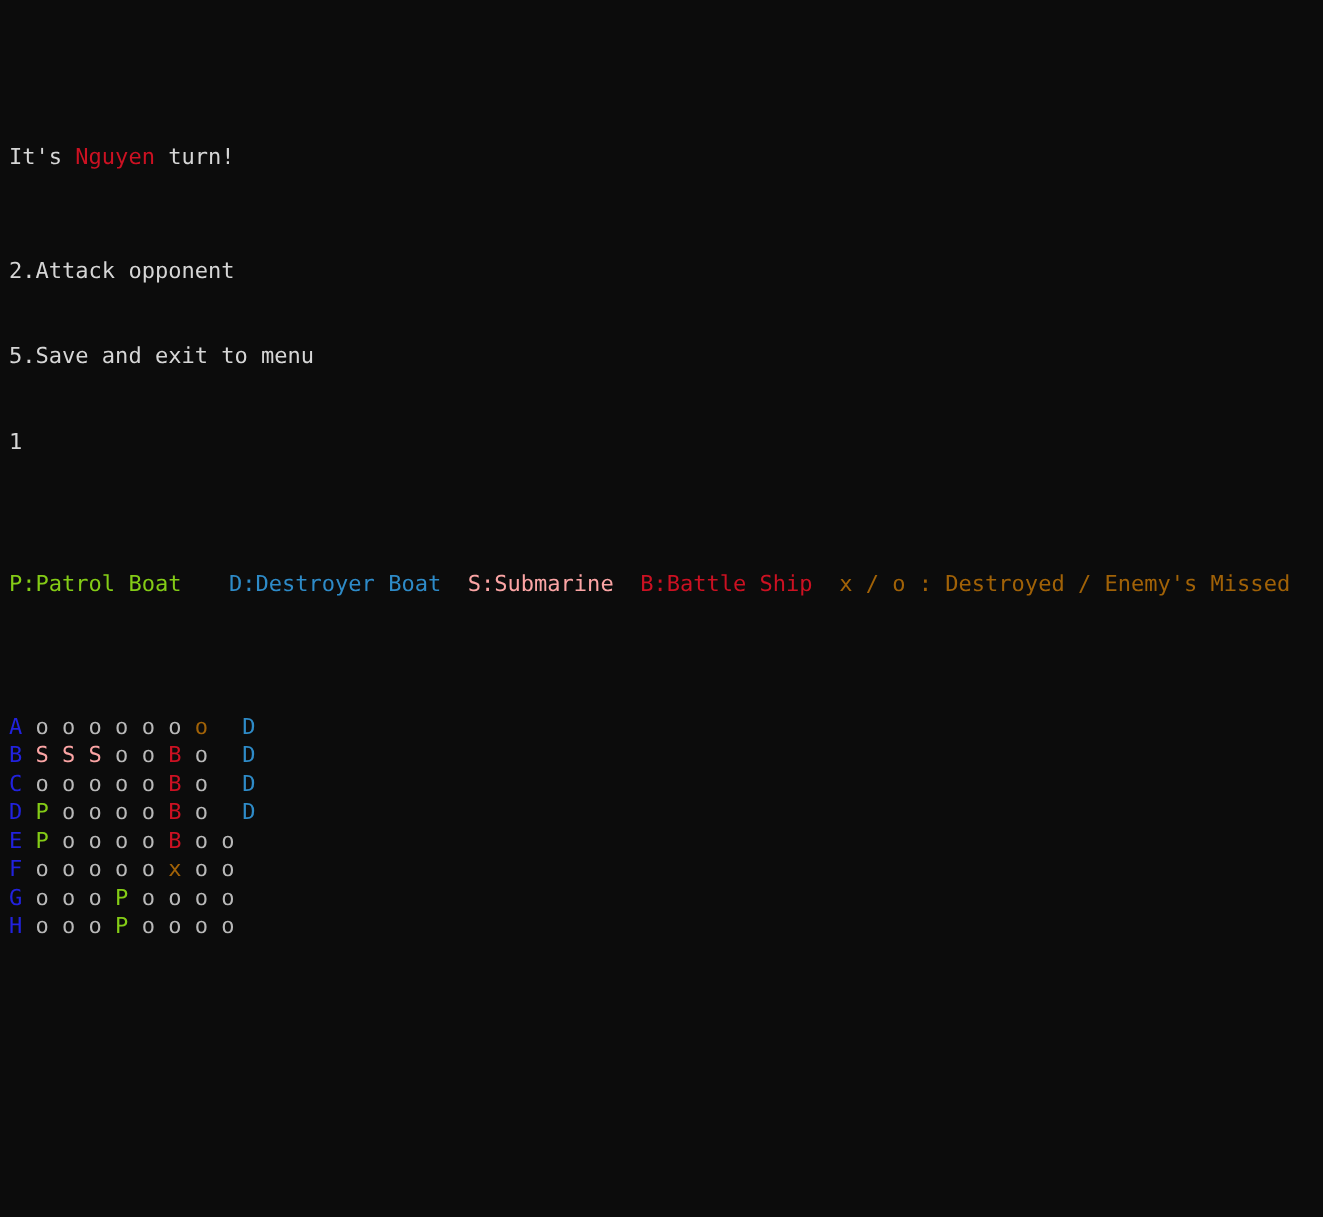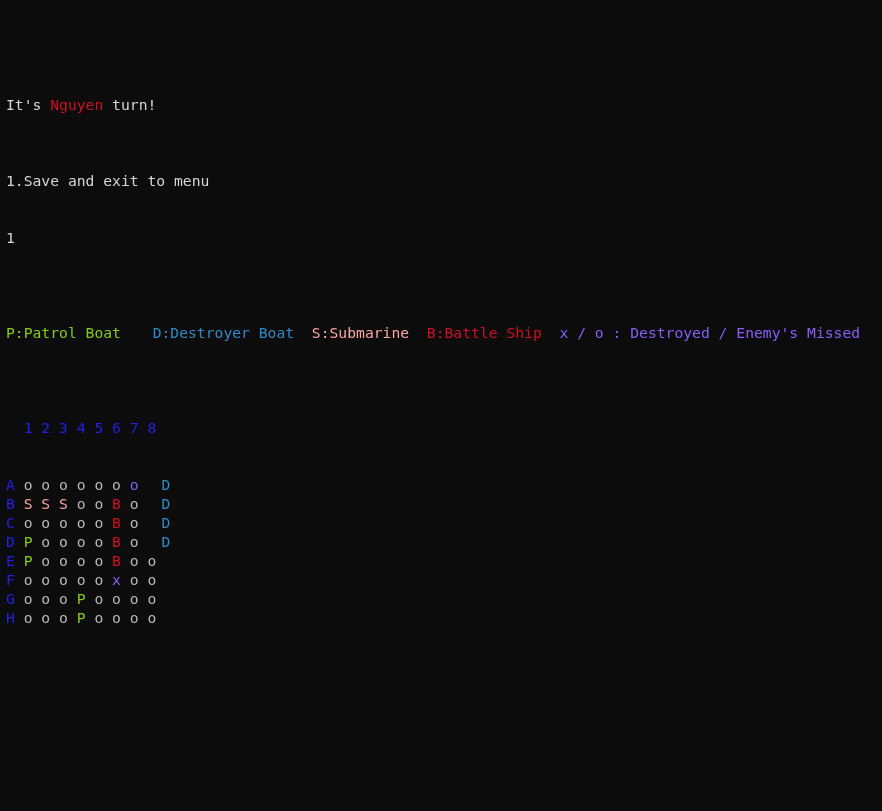--- a/index.html
+++ b/index.html
@@ -27,41 +27,41 @@
   }
   .blank { height: 19px; }
 
   
   .c-white  { color: #d6d6d6; }
   .c-red    { color: #cc1122; }
   .c-blue   { color: #2222dd; }
   .c-cyan   { color: #2e8bc8; padding-left: 14px; }
   .c-green  { color: #fca5a5; }
   .c-yellow { color: #84cc16; }
-  .c-purple { color: #8b5cf6; }
+  .c-purple { color: #a16207; }
   .c-grey   { color: #b9b9b9; }
 
   .cell { }
 </style>
 </head>
 <body>
 
 <div id="terminal">
 
   
   <div class="line"><span class="c-white">It's </span><span class="c-red">Nguyen</span><span class="c-white"> turn!</span></div>
 
-  <div class="line">1.Save and exit to menu</div>
+  <div class="line">2.Attack opponent</div>
+  <div class="line">5.Save and exit to menu</div>
   <div class="line">1</div>
 
   
   <div class="line"><span class="c-yellow">P:Patrol Boat</span><span class="c-white">  </span><span class="c-cyan">D:Destroyer Boat</span><span class="c-white">  </span><span class="c-green">S:Submarine</span><span class="c-white">  </span><span class="c-red">B:Battle Ship</span><span class="c-white">  </span><span class="c-purple">x / o : Destroyed / Enemy's Missed</span></div>
 
   
-  <div class="line"><span class="c-white">  </span><span id="own-col-headers" class="c-blue">1 2 3 4 5 6 7 8</span></div>
   <div id="own-board-rows"><div class="line"><span class="c-blue">A</span><span class="cell c-grey"> o</span><span class="cell c-grey"> o</span><span class="cell c-grey"> o</span><span class="cell c-grey"> o</span><span class="cell c-grey"> o</span><span class="cell c-grey"> o</span><span class="cell c-purple"> o</span><span class="cell c-cyan"> D</span></div><div class="line"><span class="c-blue">B</span><span class="cell c-green"> S</span><span class="cell c-green"> S</span><span class="cell c-green"> S</span><span class="cell c-grey"> o</span><span class="cell c-grey"> o</span><span class="cell c-red"> B</span><span class="cell c-grey"> o</span><span class="cell c-cyan"> D</span></div><div class="line"><span class="c-blue">C</span><span class="cell c-grey"> o</span><span class="cell c-grey"> o</span><span class="cell c-grey"> o</span><span class="cell c-grey"> o</span><span class="cell c-grey"> o</span><span class="cell c-red"> B</span><span class="cell c-grey"> o</span><span class="cell c-cyan"> D</span></div><div class="line"><span class="c-blue">D</span><span class="cell c-yellow"> P</span><span class="cell c-grey"> o</span><span class="cell c-grey"> o</span><span class="cell c-grey"> o</span><span class="cell c-grey"> o</span><span class="cell c-red"> B</span><span class="cell c-grey"> o</span><span class="cell c-cyan"> D</span></div><div class="line"><span class="c-blue">E</span><span class="cell c-yellow"> P</span><span class="cell c-grey"> o</span><span class="cell c-grey"> o</span><span class="cell c-grey"> o</span><span class="cell c-grey"> o</span><span class="cell c-red"> B</span><span class="cell c-grey"> o</span><span class="cell c-grey"> o</span></div><div class="line"><span class="c-blue">F</span><span class="cell c-grey"> o</span><span class="cell c-grey"> o</span><span class="cell c-grey"> o</span><span class="cell c-grey"> o</span><span class="cell c-grey"> o</span><span class="cell c-purple"> x</span><span class="cell c-grey"> o</span><span class="cell c-grey"> o</span></div><div class="line"><span class="c-blue">G</span><span class="cell c-grey"> o</span><span class="cell c-grey"> o</span><span class="cell c-grey"> o</span><span class="cell c-yellow"> P</span><span class="cell c-grey"> o</span><span class="cell c-grey"> o</span><span class="cell c-grey"> o</span><span class="cell c-grey"> o</span></div><div class="line"><span class="c-blue">H</span><span class="cell c-grey"> o</span><span class="cell c-grey"> o</span><span class="cell c-grey"> o</span><span class="cell c-yellow"> P</span><span class="cell c-grey"> o</span><span class="cell c-grey"> o</span><span class="cell c-grey"> o</span><span class="cell c-grey"> o</span></div></div>
 
   <div class="blank"></div>
 
   
   
 
   
   
   

